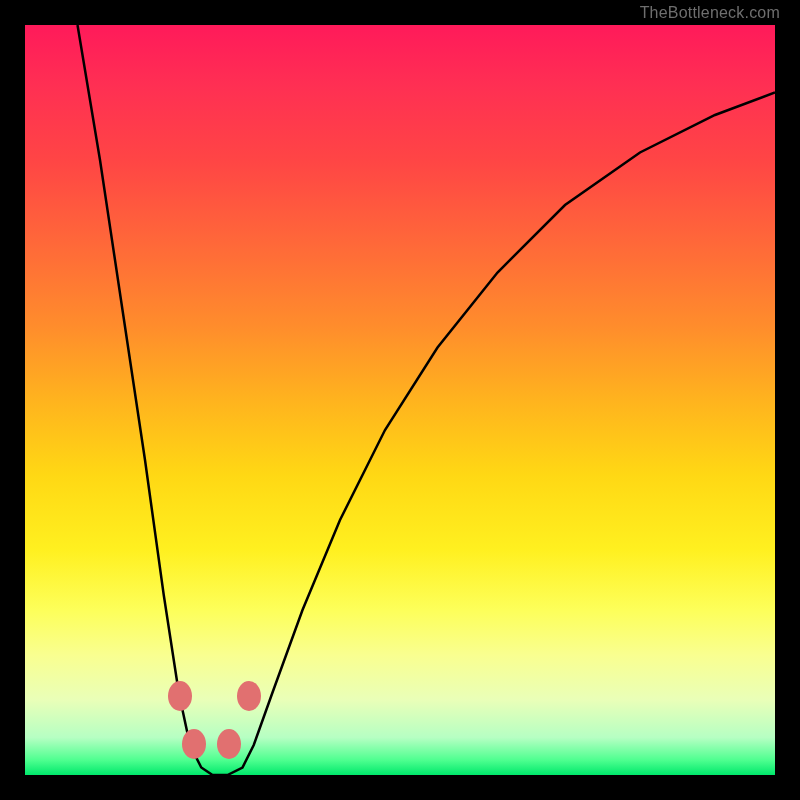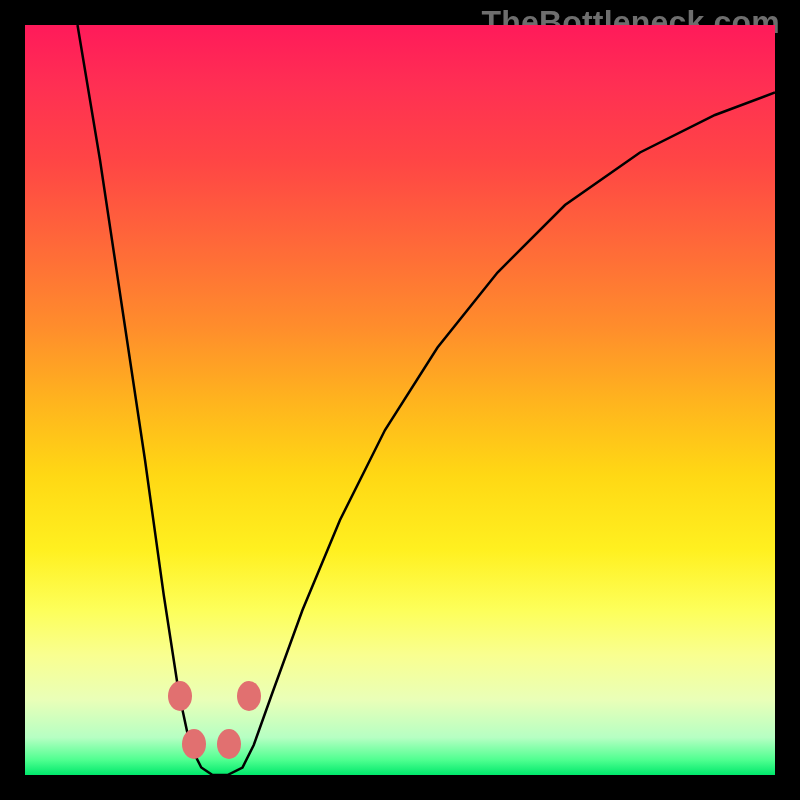--- a/index.html
+++ b/index.html
@@ -15,21 +15,21 @@
     #ffd814 60%,
     #fff020 70%,
     #fdff5a 78%,
     #f9ff90 84%,
     #e9ffb8 90%,
     #b6ffc3 95%,
     #4fff90 98%,
     #00e86b 100%)}
 .curve{position:absolute;left:0;top:0}
 .bead{position:absolute;width:24px;height:30px;border-radius:50%;background:#e17070;transform:translate(-50%,-50%)}
-.watermark{position:absolute;top:4px;right:20px;color:#6e6e6e;font-size:32px;font-weight:700;letter-spacing:0.2px}
+.watermark{position:absolute;top:4px;right:20px;color:#6e6e6e;font-size:16px;font-weight:400;letter-spacing:0.2px}
 </style>
 </head>
 <body>
 
 <div class="watermark">TheBottleneck.com</div>
 
 <div class="frame">
   <div class="gradient"></div>
 
   <svg class="curve" width="750" height="750" viewBox="0 0 750 750">

